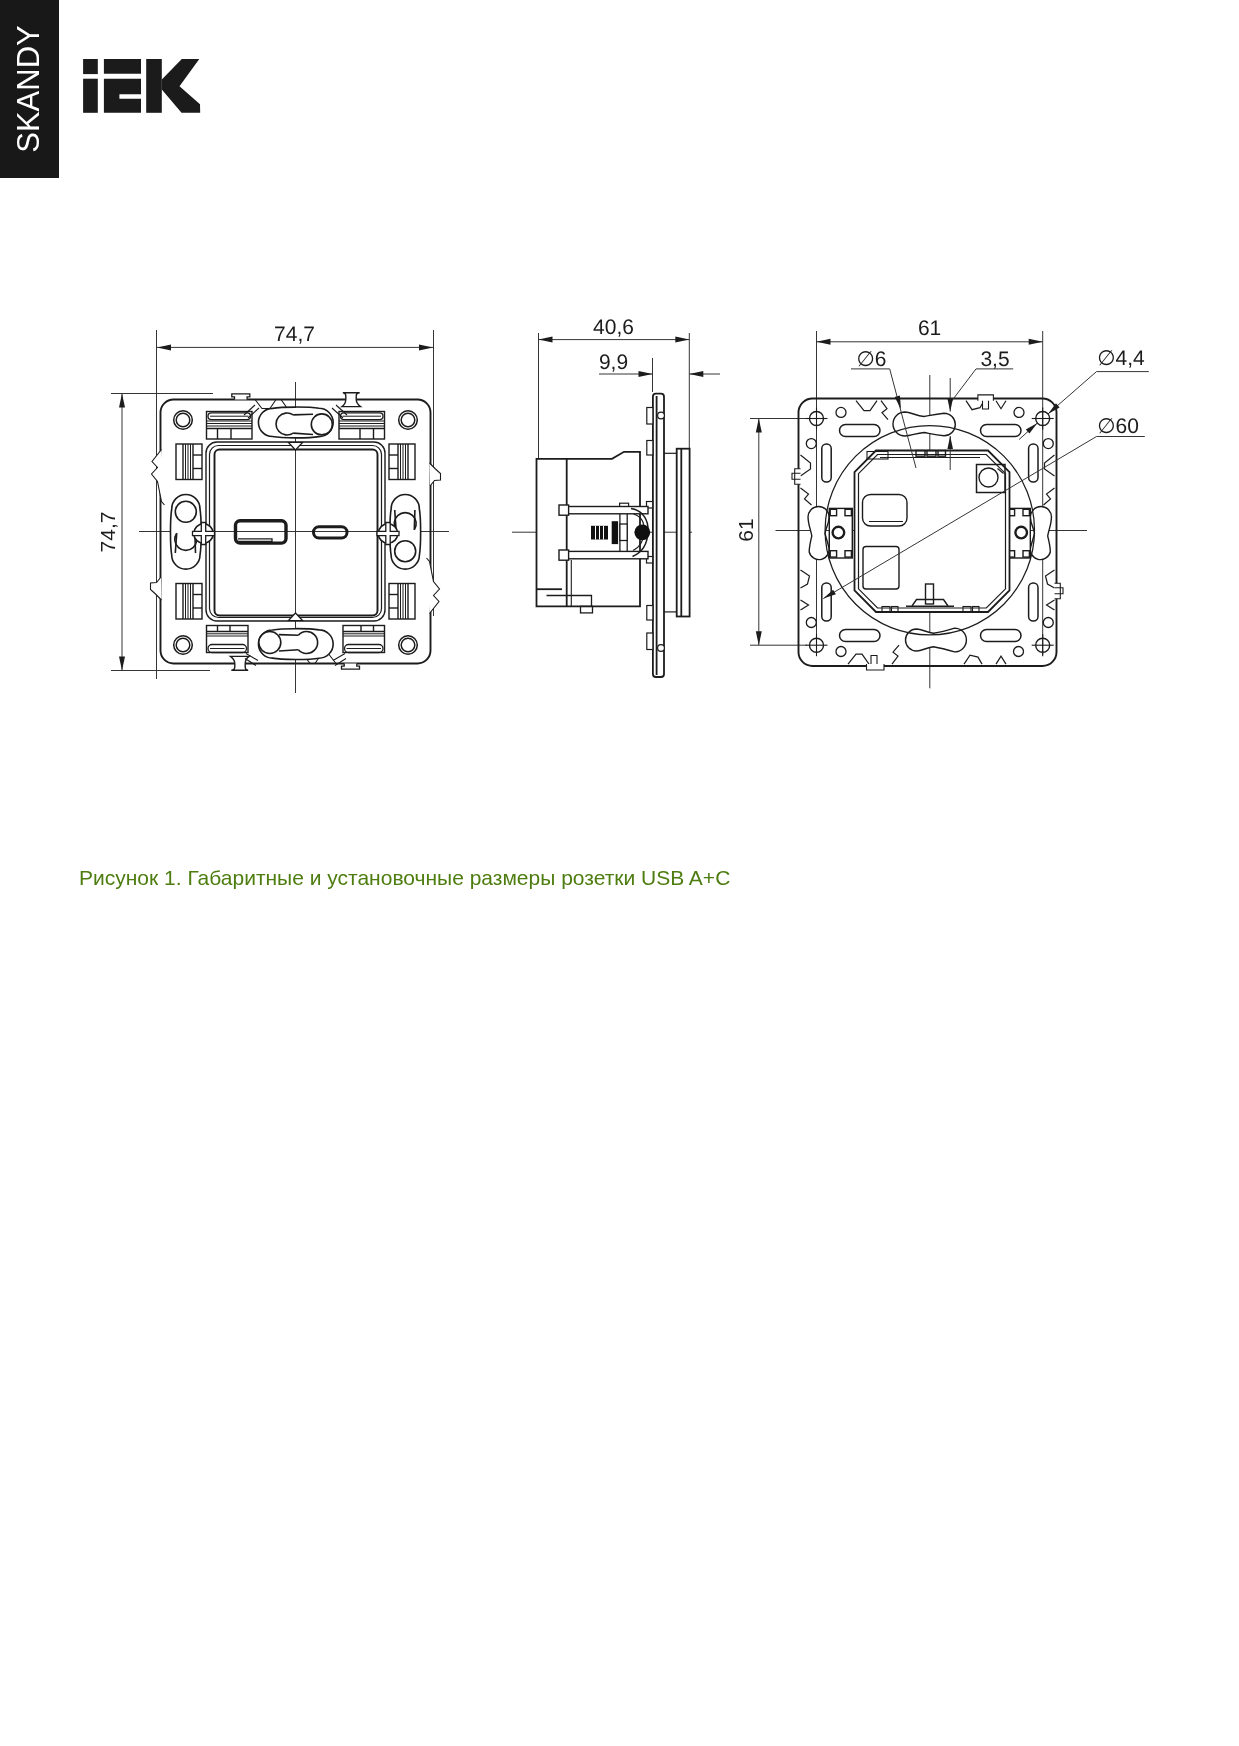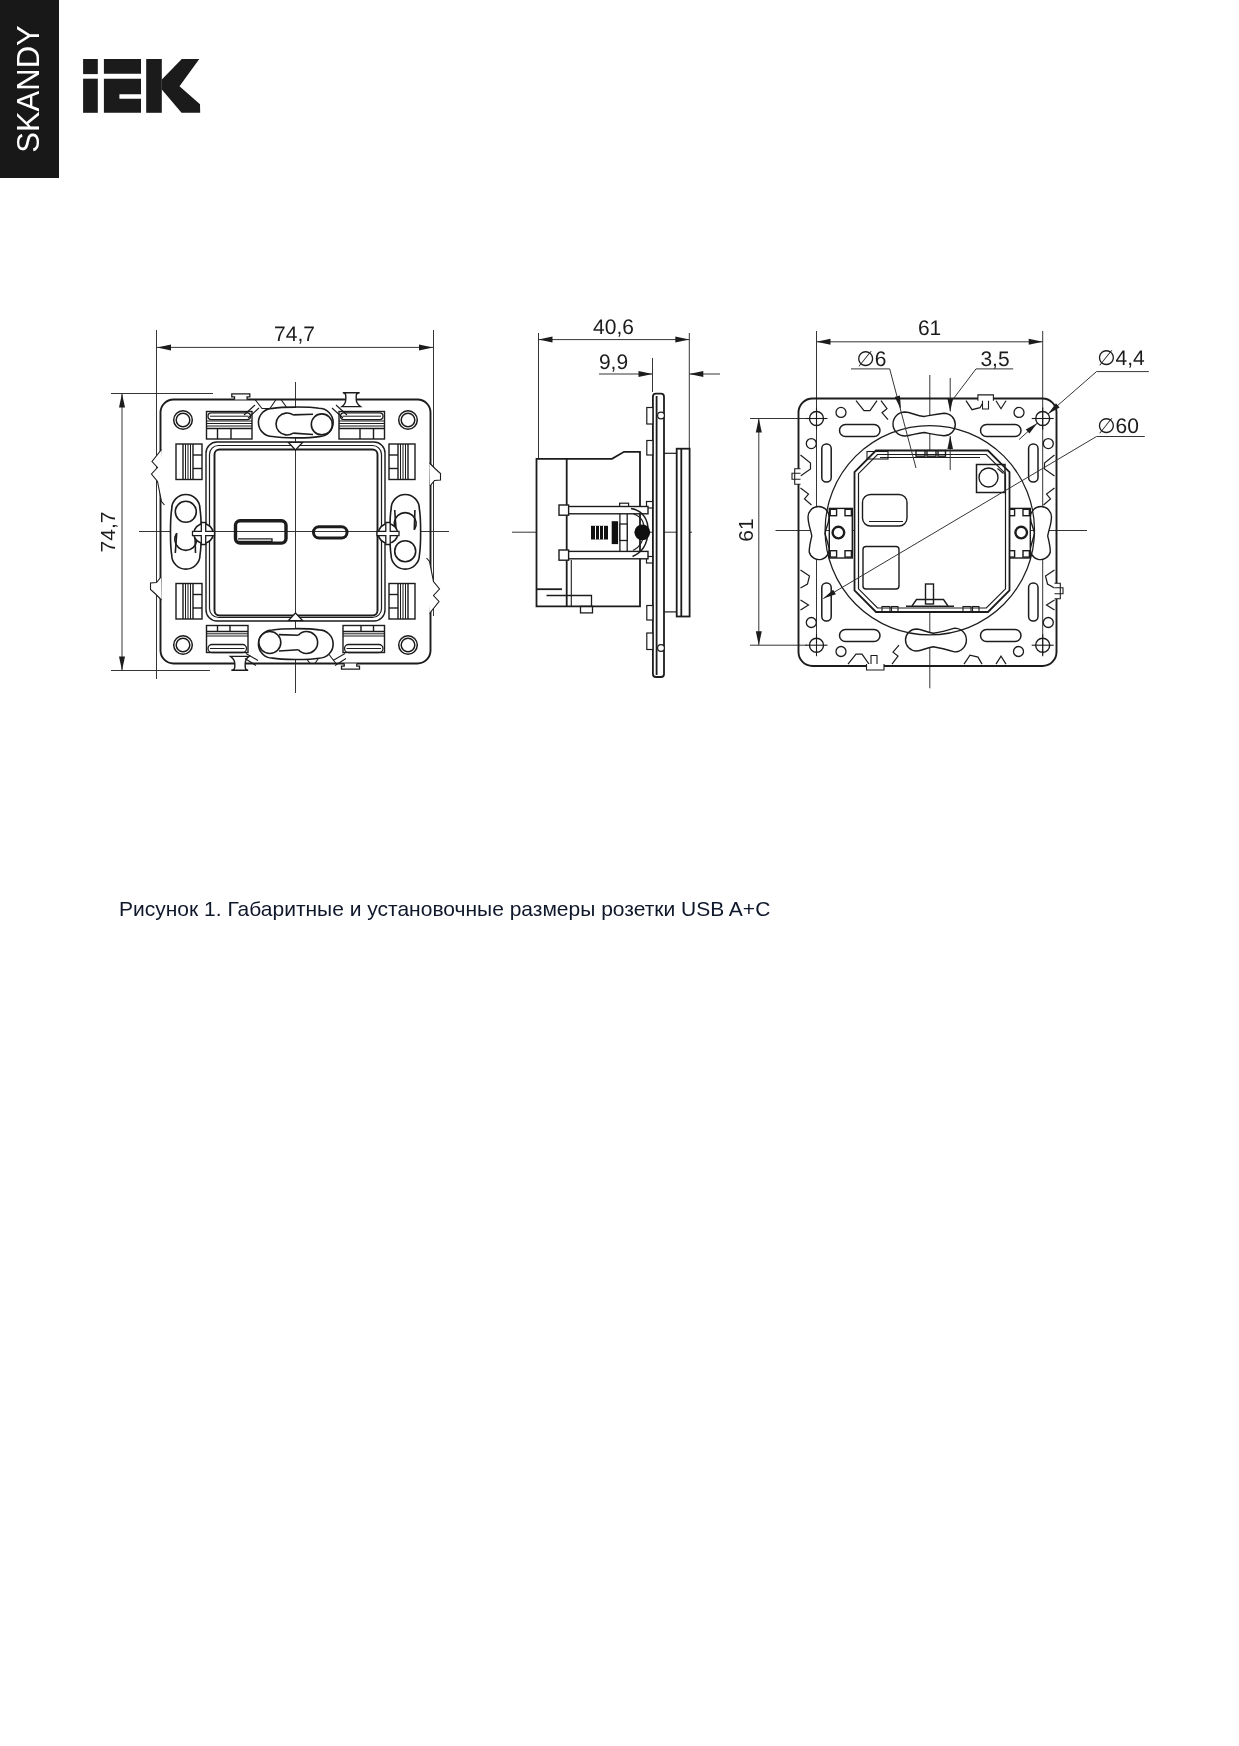--- a/index.html
+++ b/index.html
@@ -1,19 +1,19 @@
 <!DOCTYPE html>
 <html><head>
 <meta charset="utf-8">
 <style>
   html,body{margin:0;padding:0;background:#fff;width:1239px;height:1746px;overflow:hidden;}
   body{font-family:"Liberation Sans", sans-serif;color:#1c1c1c;position:relative;}
   .sidebar{position:absolute;left:0;top:0;width:58.5px;height:178px;background:#181818;}
   .sidebar span{position:absolute;left:50%;top:50%;transform:translate(-50%,-50%) rotate(-90deg);color:#fff;font-size:31px;letter-spacing:0px;white-space:nowrap;}
-  .caption{position:absolute;left:79px;top:897px;font-size:21px;color:#0f172a;margin-left:40px;}
+  .caption{position:absolute;left:79px;top:866px;font-size:21px;color:#4d7c0f;}
   .vlabel{position:absolute;width:60px;height:24px;line-height:24px;text-align:center;font-size:21px;color:#1c1c1c;transform:rotate(-90deg);opacity:0.999;will-change:transform;}
   svg text{font-family:"Liberation Sans", sans-serif;fill:#1c1c1c;-webkit-font-smoothing:antialiased;text-rendering:geometricPrecision;}
 </style>
 </head>
 <body>
 <div class="sidebar">
     <span>SKANDY</span>
   </div>
 <svg id="logo" style="position:absolute;left:0;top:0" width="220" height="130" viewBox="0 0 220 130">
   <g fill="#1b1b1b">

